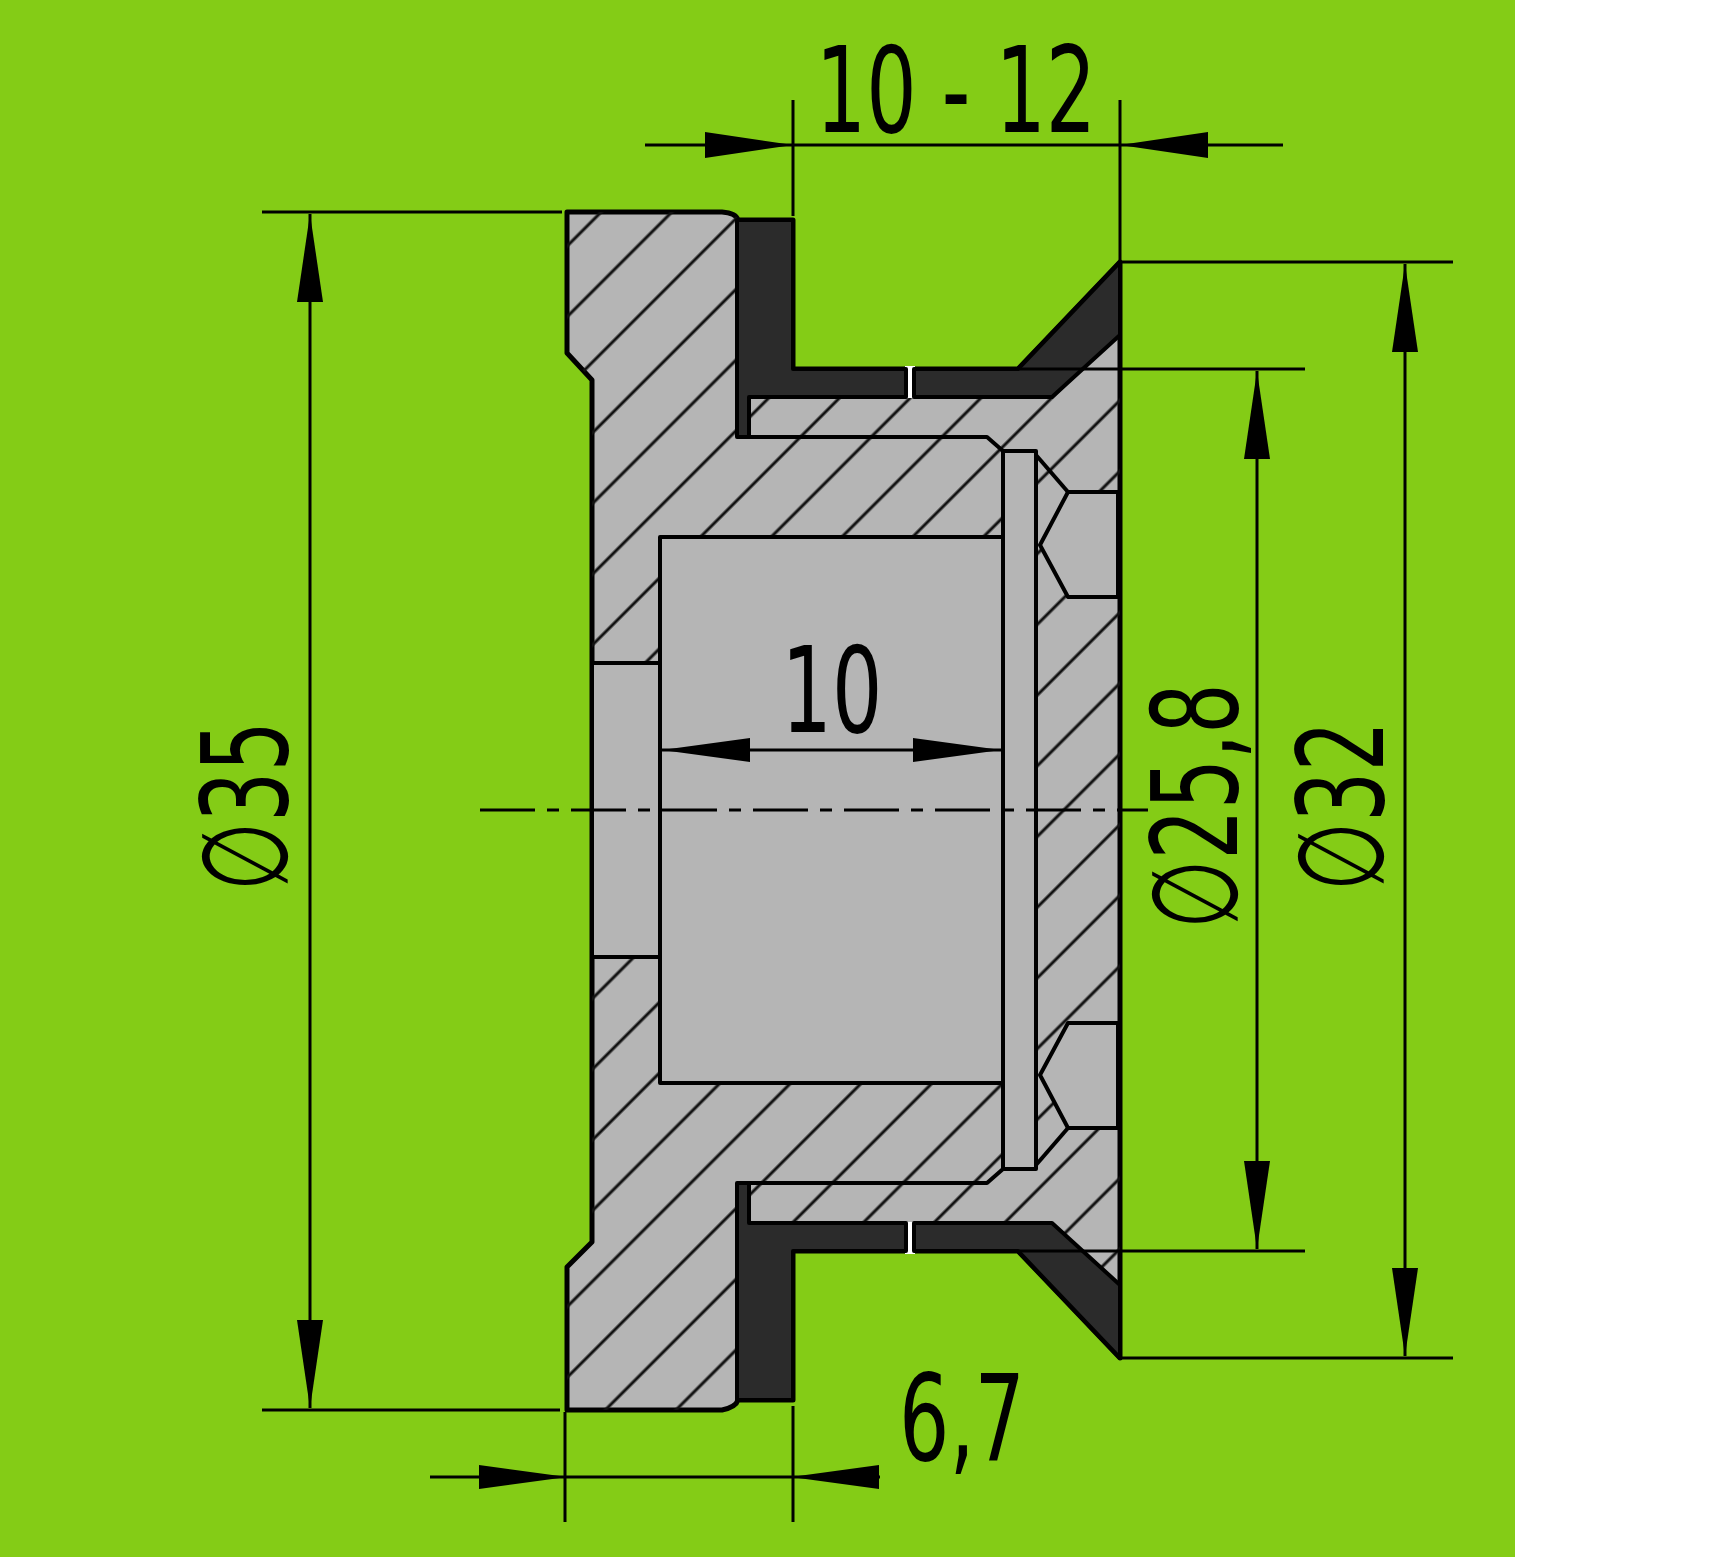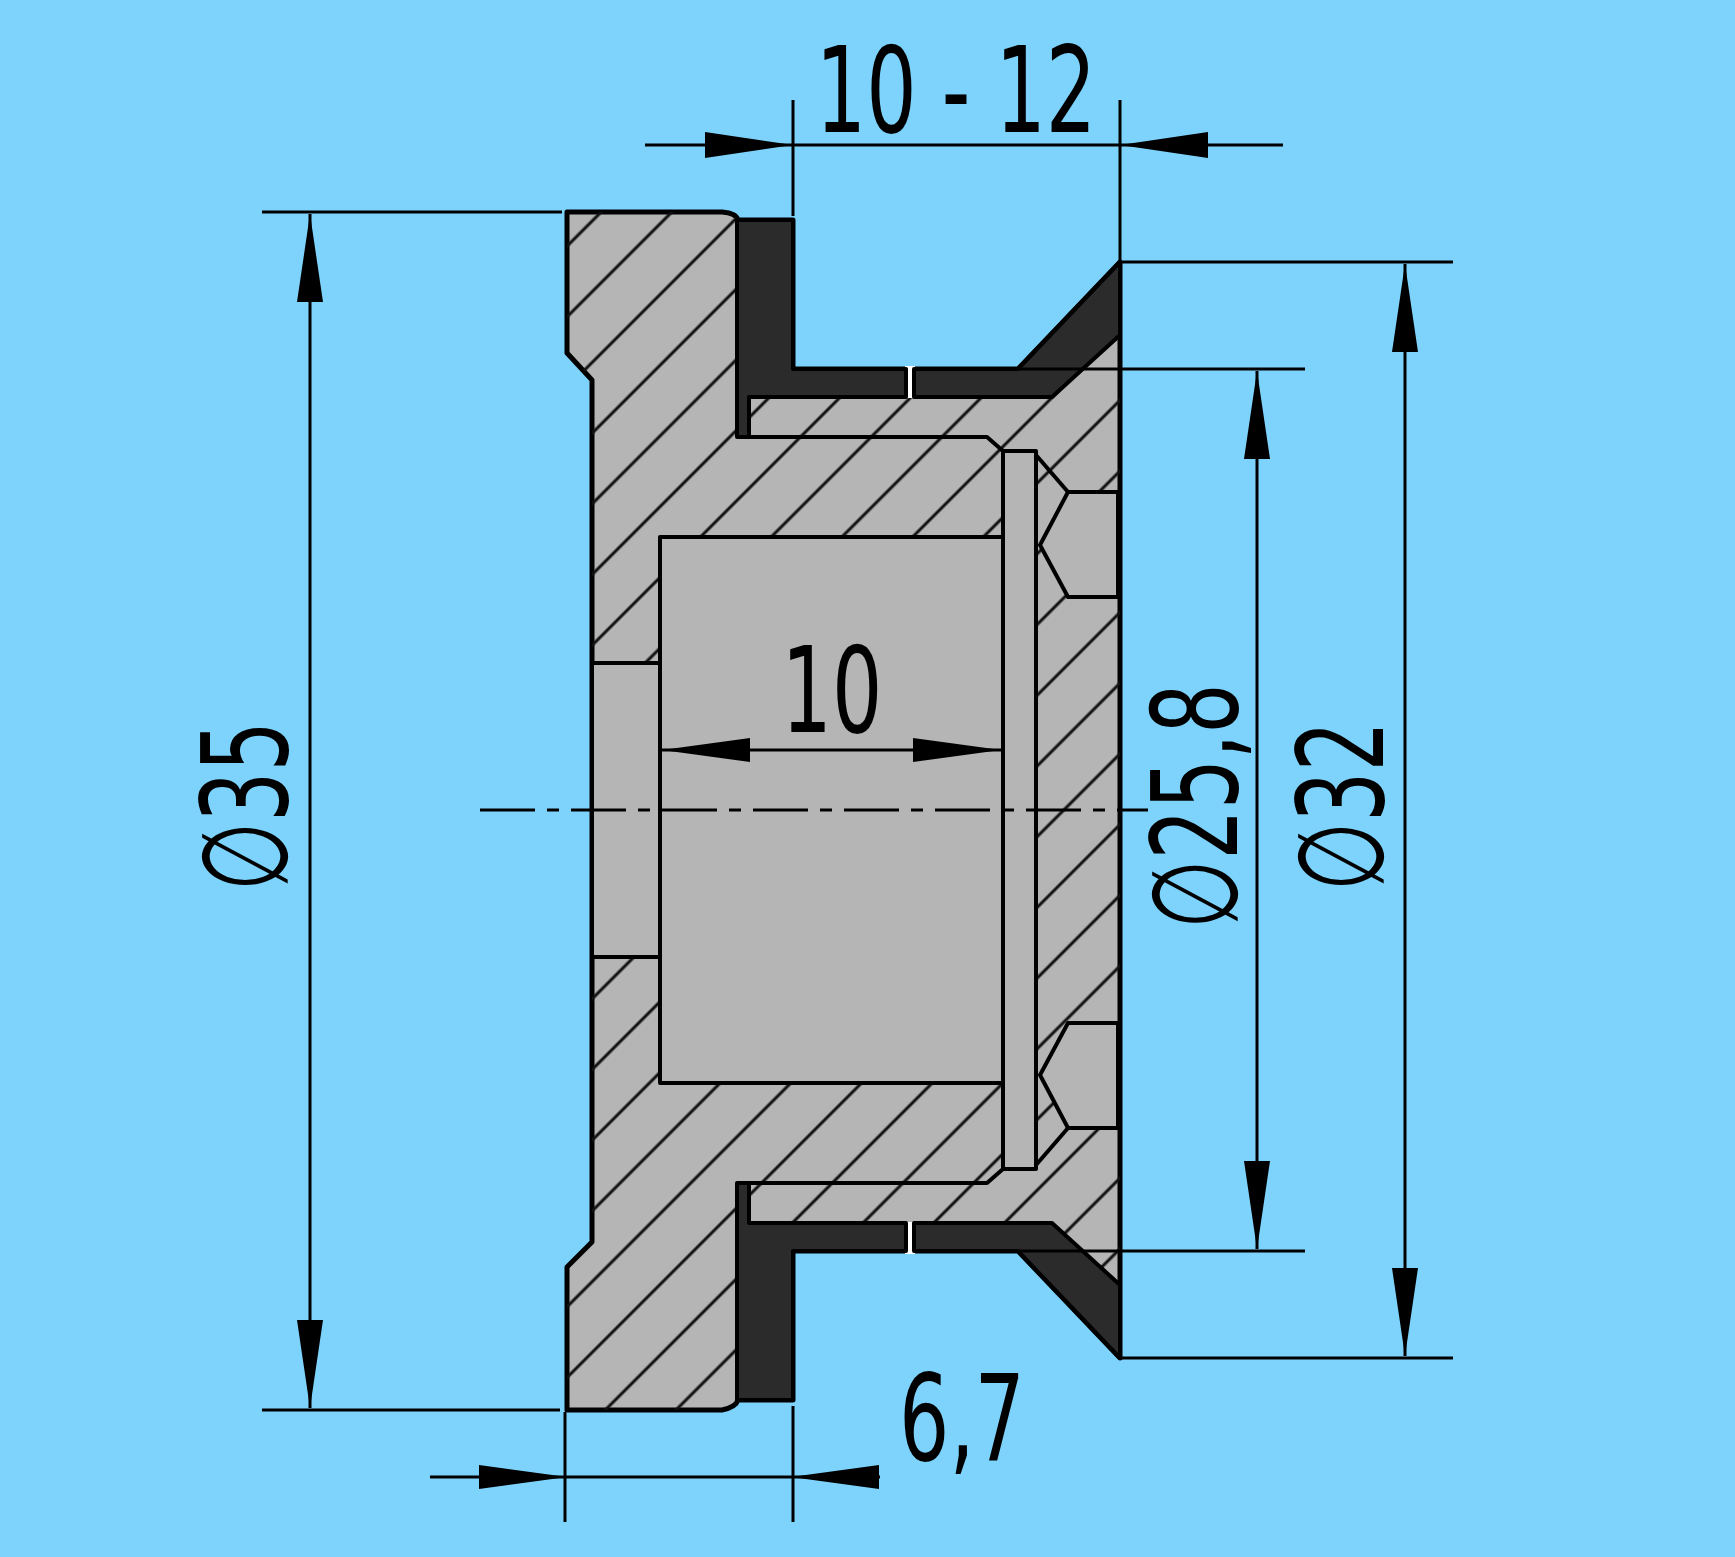--- a/index.html
+++ b/index.html
@@ -1,16 +1,16 @@
 <!DOCTYPE html>
 <html><head>
 <meta charset="utf-8">
 <style>
   html,body{margin:0;padding:0;background:#fff;}
-  .stage{width:1735px;height:1557px;position:relative;background:#7dd3fc;}
+  .stage{width:1515px;height:1557px;position:relative;background:#84cc16;}
   svg{display:block;}
   text{font-family:"DejaVu Sans","Liberation Sans",sans-serif;font-size:120px;fill:#000;}
 </style>
 </head>
 <body>
 
 <div class="stage">
 <svg width="1735" height="1557" viewBox="0 0 1735 1557">
   <defs>
     <pattern id="hatch" width="50" height="50" patternUnits="userSpaceOnUse" patternTransform="rotate(-45)">

